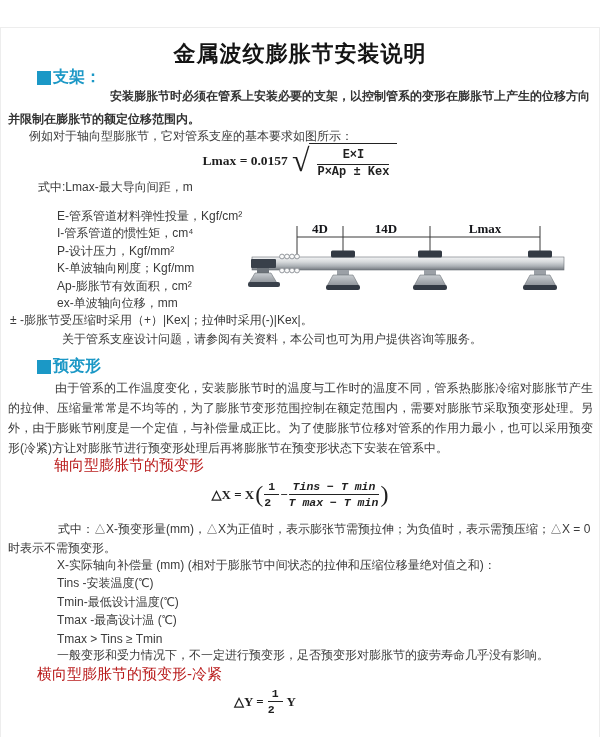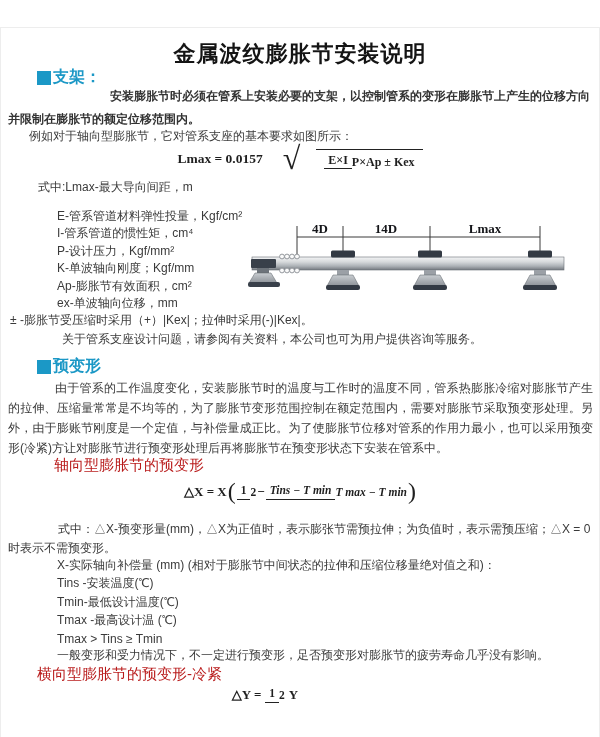--- a/index.html
+++ b/index.html
@@ -21,24 +21,24 @@
   .t{position:absolute;font-size:12px;color:#3a3a3a;white-space:nowrap;}
   .para{position:absolute;font-size:12px;color:#3a3a3a;white-space:normal;}
   
   .support-intro{left:8px;top:58px;width:586px;line-height:23px;text-indent:102px;font-weight:bold;color:#333;}
   .example-line{left:29px;top:101px;}
   
   .formula{
     position:absolute;left:0;width:100%;display:flex;justify-content:center;align-items:center;
     font-family:"Liberation Serif",serif;font-weight:bold;color:#1f1f1f;
   }
-  .f1{top:116px;font-size:13.5px;gap:20px;}
+  .f1{top:116px;font-size:13.5px;gap:4px;}
   .f1 .radical{font-size:32px;font-weight:normal;line-height:1;margin-right:-4px;transform:translateY(-1px);}
   .f1 .radbody{border-top:1.6px solid #222;padding:2px 8px 0;}
-  .frac{display:inline-flex;flex-direction:row;align-items:flex-end;line-height:1.15;}
+  .frac{display:inline-flex;flex-direction:column;align-items:flex-start;line-height:1.15;font-family:Liberation Mono, monospace;}
   .frac .num{align-self:stretch;text-align:center;border-bottom:1.2px solid #222;padding:0 4px 1px;}
   .frac .den{padding-top:1px;}
   .f1 .frac{font-size:12px;}
   .f2{top:453px;font-size:13px;gap:1px;}
   .f2 .paren{font-size:24px;font-weight:normal;line-height:1;transform:translateY(-1px);}
   .f2 .frac{font-size:11.5px;}
   .f2 .frac.tfrac{font-style:italic;}
   .f3{top:660px;font-size:13px;gap:4px;transform:translateX(-35px);}
   .f3 .frac{font-size:11.5px;}
   

